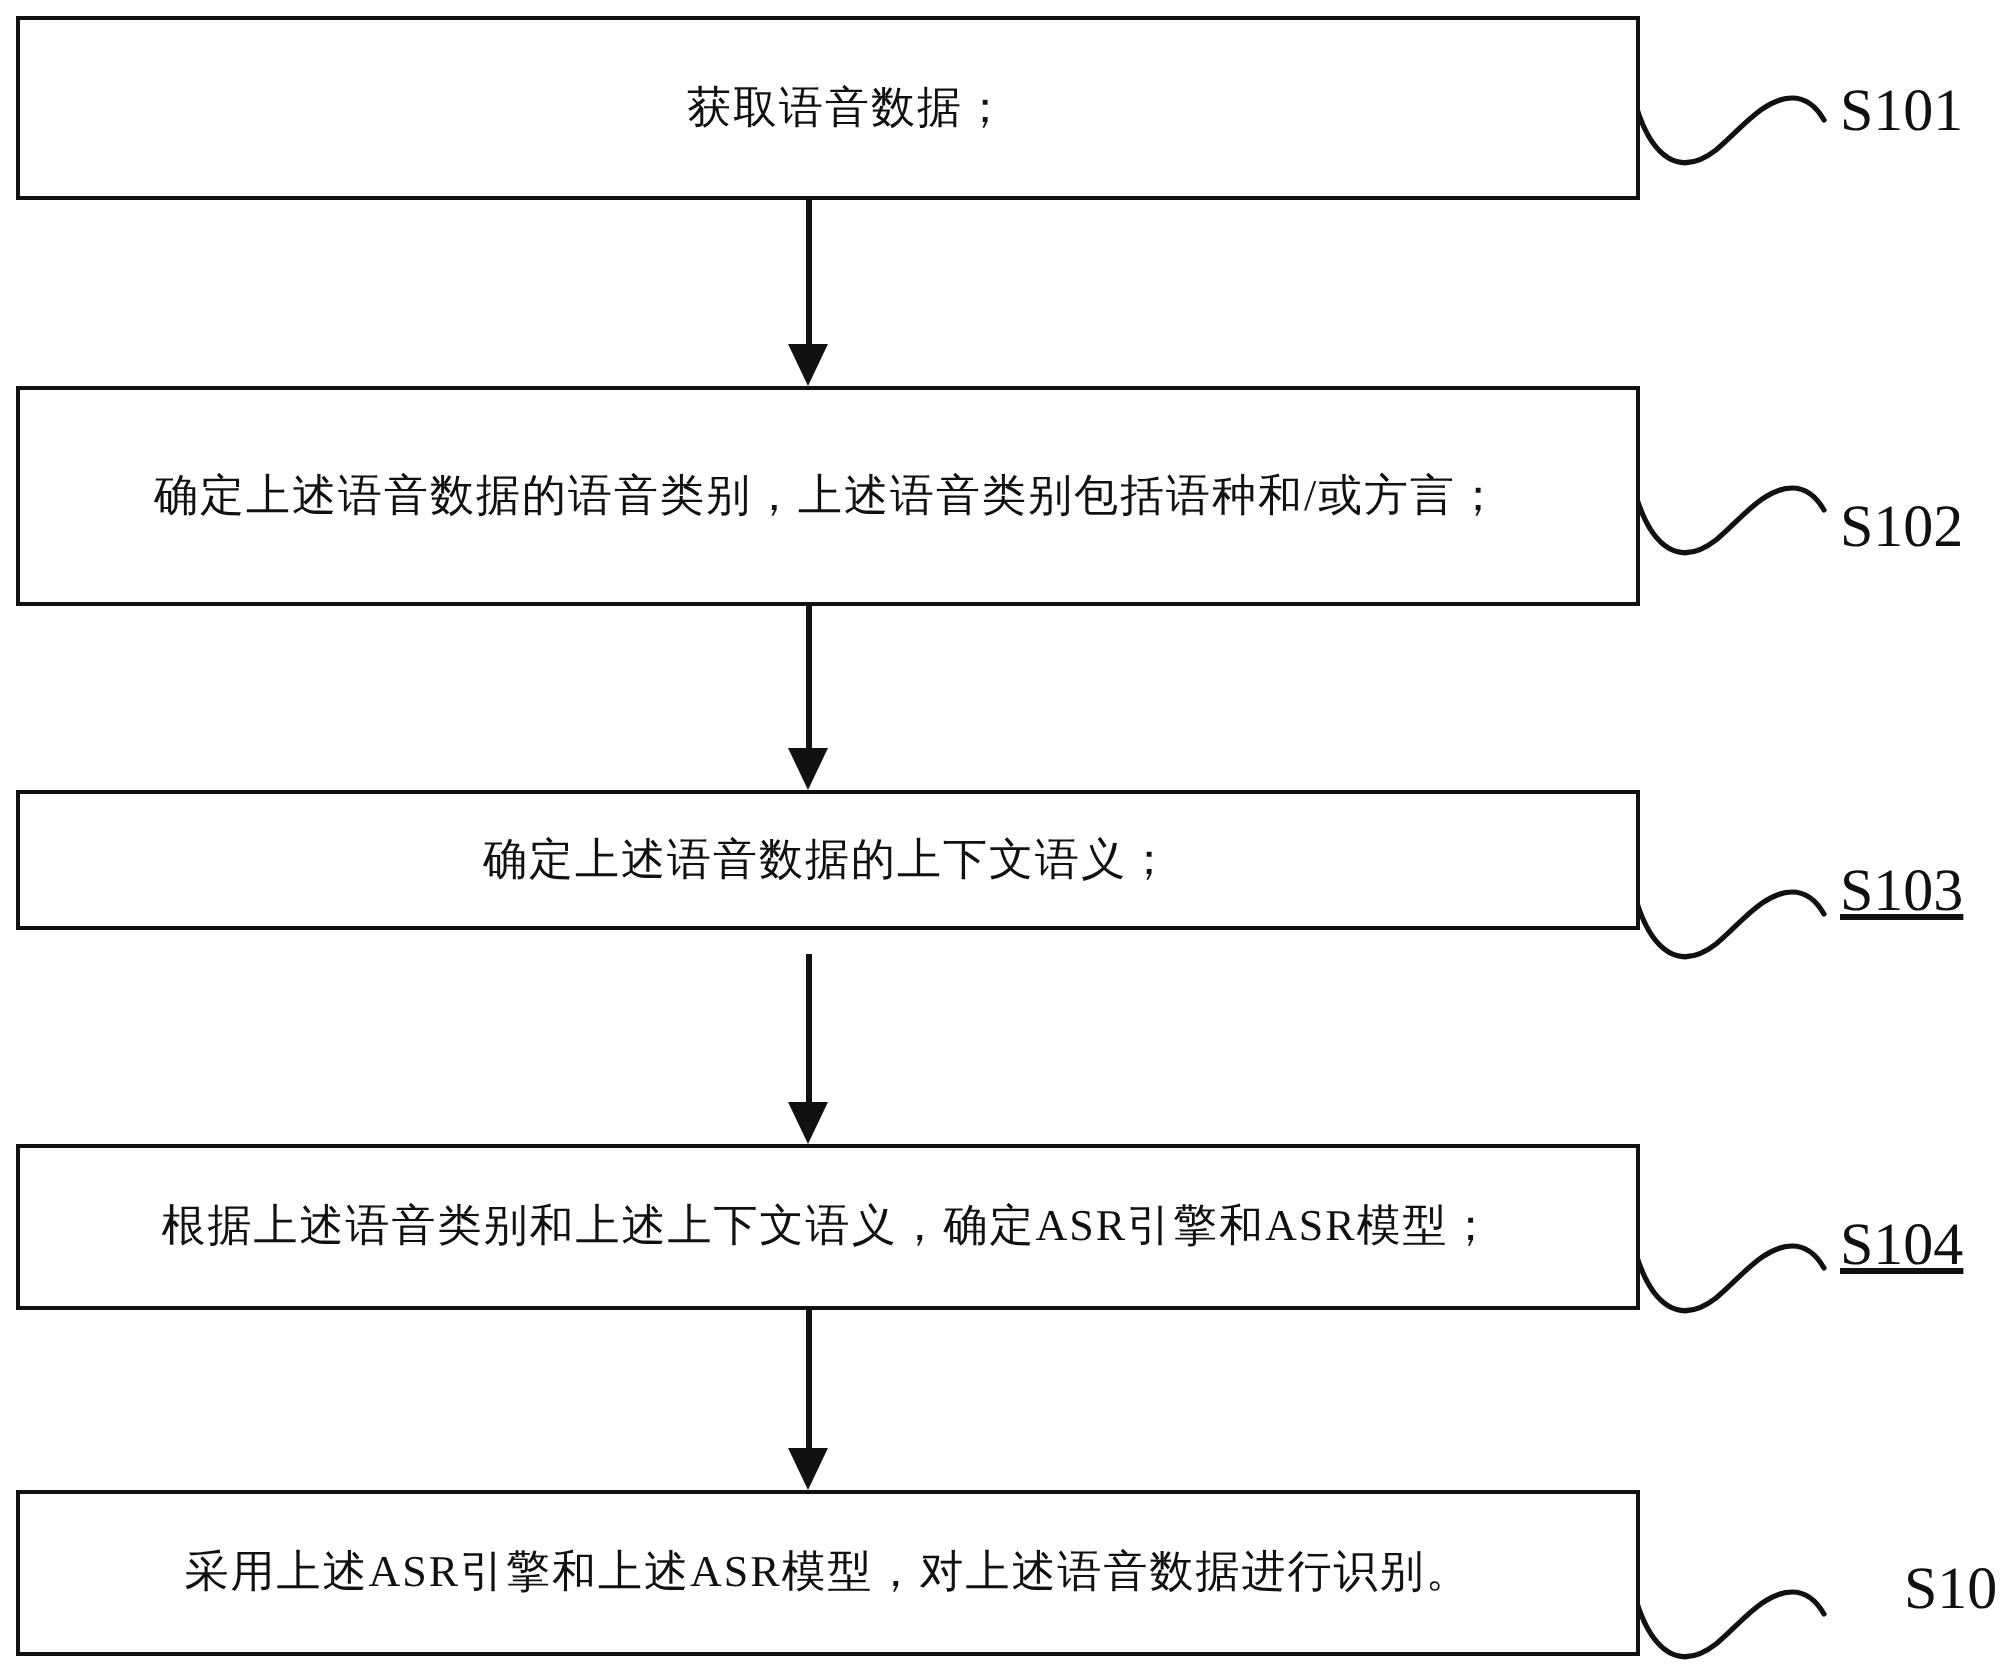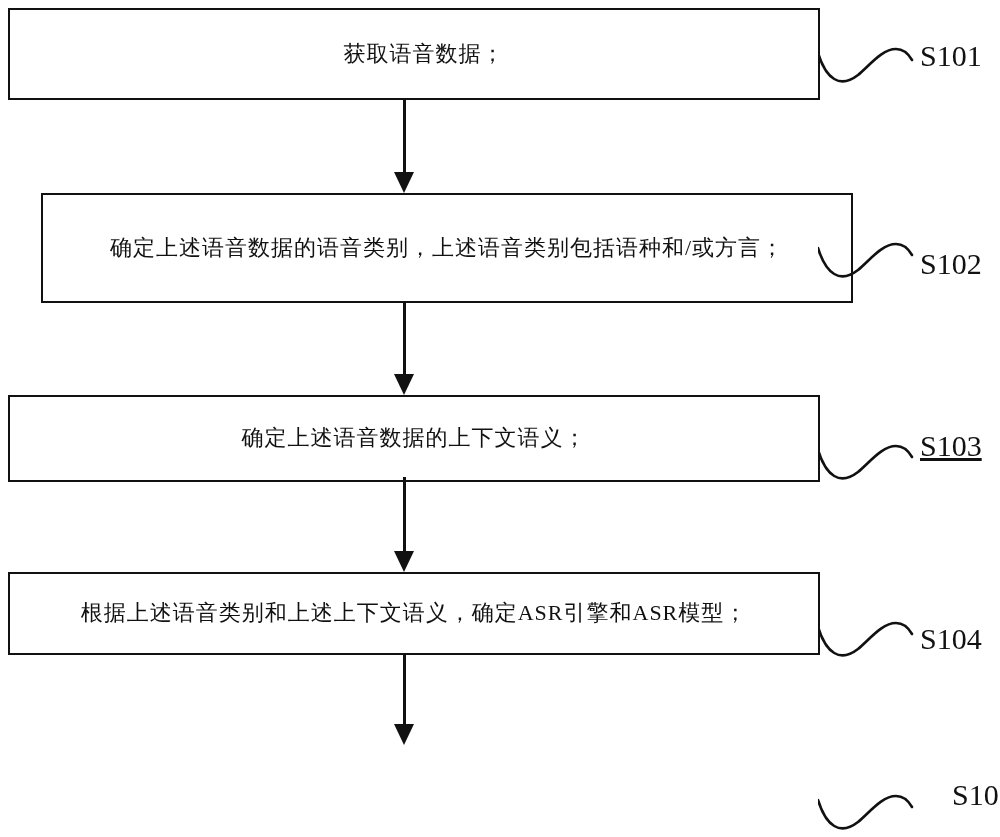--- a/index.html
+++ b/index.html
@@ -29,22 +29,22 @@
   }
   .step-box .step-text {
     font-size: 22px;
     color: #111111;
     letter-spacing: 1px;
     text-align: center;
     padding: 0 30px;
     line-height: 1.3;
   }
   .b1 { top: 8px;   height: 92px; padding-left: 20px; }
-  .b2 { top: 193px; height: 110px; margin-left: 33px; }
-  .b3 { top: 395px; height: 87px; }
+  .b2 { top: 193px; height: 110px; }
+  .b3 { top: 395px; height: 70px; }
   .b4 { top: 572px; height: 83px; }
   .b5 { top: 745px; height: 83px; }
 
   
   .arrow-shaft {
     position: absolute;
     left: 403px;
     width: 3px;
     background: #111111;
   }
@@ -91,21 +91,21 @@
     left: 920px;
     font-size: 30px;
     line-height: 1.1;
     color: #111111;
     font-family: "Liberation Serif", "DejaVu Serif", serif;
     white-space: nowrap;
   }
   .l1 { top: 39px; }
   .l2 { top: 227px; margin-top: 20px; }
   .l3 { top: 429px; text-decoration: underline; }
-  .l4 { top: 622px; }
+  .l4 { top: 606px; text-decoration: underline; }
   .l5 { top: 778px; margin-left: 32px; }
 </style>
 </head>
 <body>
 
 <div class="canvas">
 
   <div class="step-box b1">
     <span class="step-text">获取语音数据；</span>
   </div>
@@ -143,18 +143,21 @@
     <span class="step-text">根据上述语音类别和上述上下文语义，确定ASR引擎和ASR模型；</span>
   </div>
   <svg class="squiggle q4" viewBox="0 0 100 56">
     <path d="M 0,14 C 8,40 22,50 40,36 C 52,26 64,10 78,10 C 85,10 90,14 94,21"></path>
   </svg>
   <div class="step-label l4">S104</div>
 
   <div class="arrow-shaft a4s"></div>
   <div class="arrow-head a4h"></div>
 
+  <div class="step-box b5">
+    <span class="step-text">采用上述ASR引擎和上述ASR模型，对上述语音数据进行识别。</span>
+  </div>
   <svg class="squiggle q5" viewBox="0 0 100 56">
     <path d="M 0,14 C 8,40 22,50 40,36 C 52,26 64,10 78,10 C 85,10 90,14 94,21"></path>
   </svg>
   <div class="step-label l5">S105</div>
 
 </div>
 
 </body></html>

